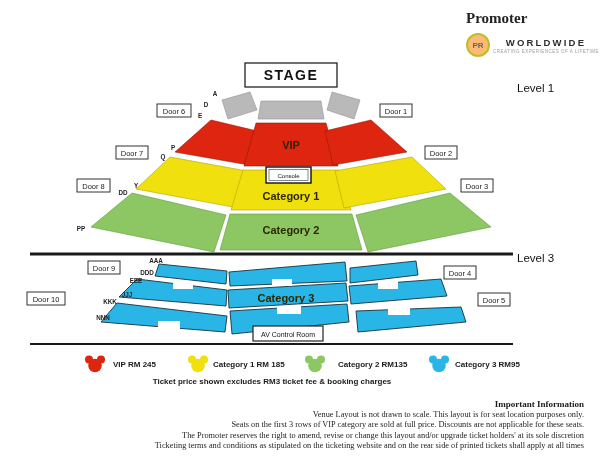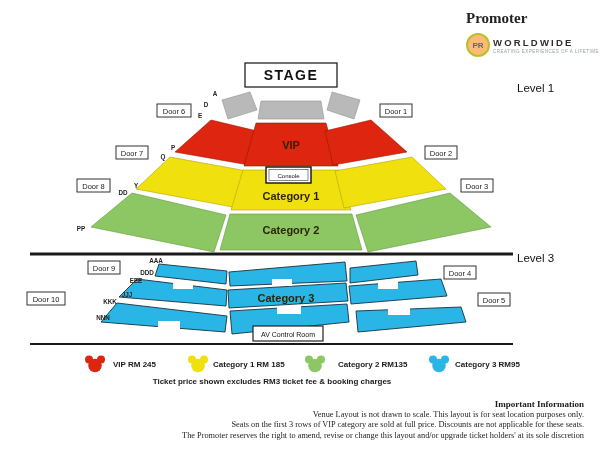--- a/index.html
+++ b/index.html
@@ -8,21 +8,21 @@
   .header{position:absolute;top:8px;left:0;width:600px;text-align:center;
           font-family:"Liberation Serif",serif;color:#1a1a1a;}
   .header .title{font-size:13px;font-weight:bold;}
   .header .subtitle{font-size:13px;font-weight:bold;text-decoration:underline;margin-top:1px;}
   .promoter{position:absolute;left:466px;top:10px;width:120px;color:#222;}
   .promoter .plabel{font-family:"Liberation Serif",serif;font-size:15px;font-weight:bold;margin-bottom:6px;}
   .logo-row{display:flex;align-items:center;}
   .logo-circle{width:20px;height:20px;border:2.5px solid #b9c02c;border-radius:50%;
                display:flex;align-items:center;justify-content:center;
                font-size:8px;font-weight:bold;color:#666;background:#fdba74;flex:0 0 auto;}
-  .logo-text{margin-left:3px;}
+  .logo-text{margin-left:3px;text-align:center;}
   .logo-name{font-size:9.5px;font-weight:bold;letter-spacing:2.2px;color:#2d2d2d;white-space:nowrap;}
   .logo-tagline{font-size:4.5px;letter-spacing:0.5px;color:#9aa0a6;white-space:nowrap;margin-top:1px;}
   svg{position:absolute;left:0;top:0;}
   .door-text{font-size:7.5px;fill:#1a1a1a;}
   .rowlab{font-size:6.3px;font-weight:bold;fill:#222;}
   .seclab{font-size:11px;font-weight:bold;fill:#2e2600;}
   .legend-text{font-size:8px;font-weight:bold;fill:#1a1a1a;}
   .info{position:absolute;left:54px;top:399px;width:530px;
         font-family:"Liberation Serif",serif;color:#1c1c1c;text-align:right;}
   .info .iheading{font-size:9px;font-weight:bold;margin-bottom:1px;}
@@ -190,15 +190,16 @@
 
       <text x="272" y="384" text-anchor="middle" class="legend-text">Ticket price shown excludes RM3 ticket fee &amp; booking charges</text>
     </g>
   </svg>
 
   <div class="info">
     <div class="iheading">Important Information</div>
     <div class="iline">Venue Layout is not drawn to scale.  This layout is for seat location purposes only.</div>
     <div class="iline">Seats on the first 3 rows of VIP category are sold at full price.  Discounts are not applicable for these seats.</div>
     <div class="iline">The Promoter reserves the right to amend, revise or change this layout and/or upgrade ticket holders' at its sole discretion</div>
+    <div class="iline">Ticketing terms and conditions as stipulated on the ticketing website and on the rear side of printed tickets shall apply at all times</div>
   </div>
 
 </div>
 
 </body></html>

